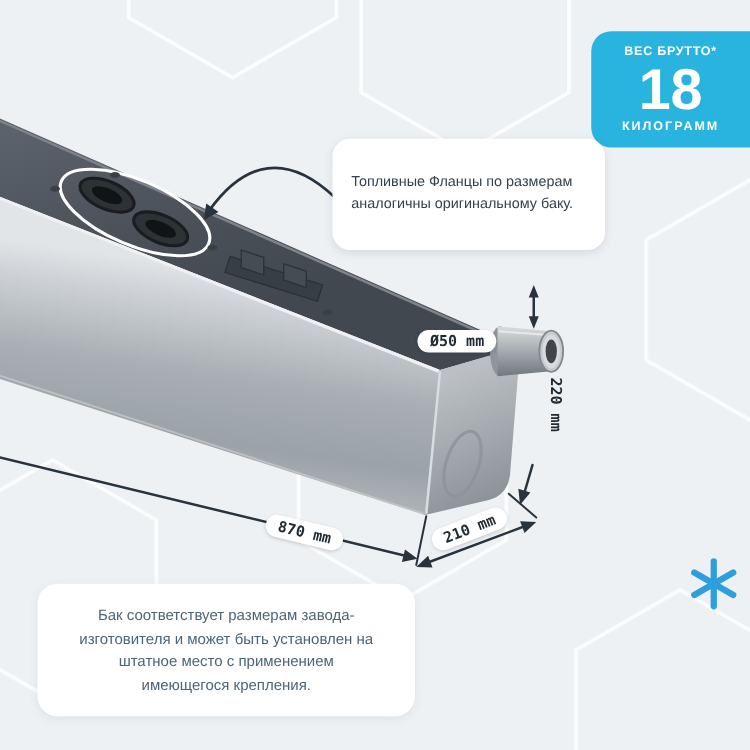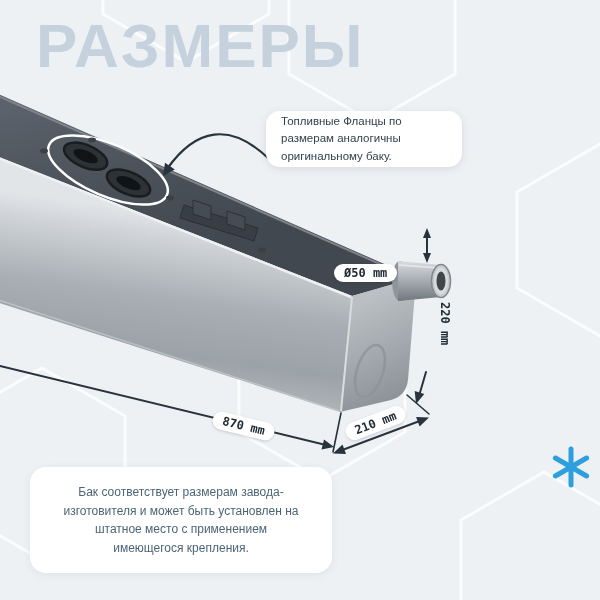--- a/index.html
+++ b/index.html
@@ -18,22 +18,22 @@
     position:absolute;left:473px;top:25px;width:127px;height:93px;
     background:#29b4df;border-radius:16px 0 0 16px;color:#ffffff;
     display:flex;flex-direction:column;align-items:center;justify-content:center;
     text-align:center;
   }
   .weight-badge .wlabel{font-size:10px;letter-spacing:.6px;font-weight:bold;}
   .weight-badge .wvalue{font-size:46px;font-weight:bold;line-height:1.05;}
   .weight-badge .wunit{font-size:10px;letter-spacing:1.6px;font-weight:bold;}
 
   .callout{
-    position:absolute;left:266px;top:111px;width:196px;box-sizing:border-box;
-    background:#ffffff;border-radius:14px;padding:2px 15px;
+    position:absolute;left:266px;top:111px;width:218px;box-sizing:border-box;
+    background:#ffffff;border-radius:14px;padding:27px 15px;
     box-shadow:0 2px 8px rgba(40,60,80,.12);
     font-size:11.5px;line-height:1.5;color:#33424e;
   }
 
   .pill{
     position:absolute;background:#ffffff;border-radius:20px;padding:2px 10px;
     font-family:"DejaVu Sans Mono",monospace;font-weight:bold;font-size:12px;color:#222c34;
     box-shadow:0 1px 3px rgba(30,40,50,.2);white-space:nowrap;
   }
   .pill-870{left:212px;top:417px;transform:rotate(13.5deg);}
@@ -158,22 +158,26 @@
 
       <line x1="427" y1="235" x2="427" y2="257" fill="none"></line>
       <polygon points="427,228 423,238 431,238" stroke="none"></polygon>
       <polygon points="427,263 423,253 431,253" stroke="none"></polygon>
 
       <line x1="426" y1="372" x2="419" y2="396" fill="none"></line>
       <polygon points="416,404 414.7,391 424.3,394" stroke="none"></polygon>
     </g>
   </svg>
 
-  <h1 class="title">РАЗМЕРЫ</h1>
 
+  <div class="weight-badge">
+    <span class="wlabel">ВЕС БРУТТО*</span>
+    <span class="wvalue">18</span>
+    <span class="wunit">КИЛОГРАММ</span>
+  </div>
 
   <div class="callout">Топливные Фланцы по размерам аналогичны оригинальному баку.</div>
 
   <div class="pill pill-d50">Ø50 mm</div>
   <div class="dim-vert">220 mm</div>
   <div class="pill pill-870">870 mm</div>
   <div class="pill pill-210">210 mm</div>
 
   <div class="note-box">Бак соответствует размерам завода-изготовителя и может быть установлен на штатное место с применением имеющегося крепления.</div>
 

